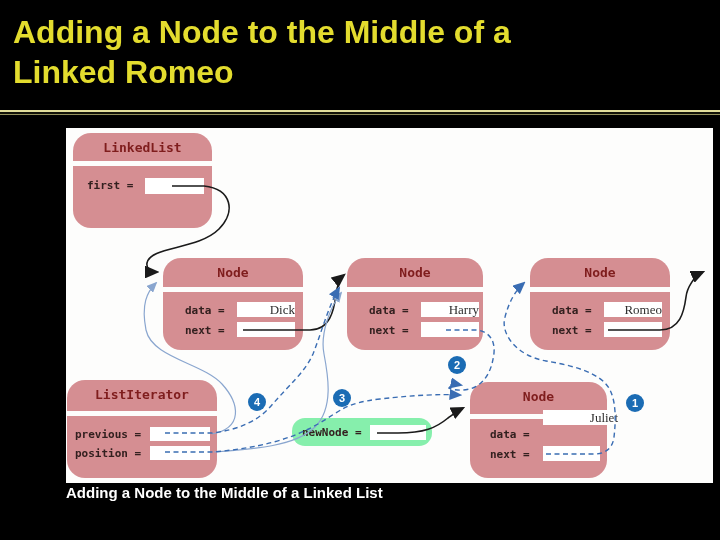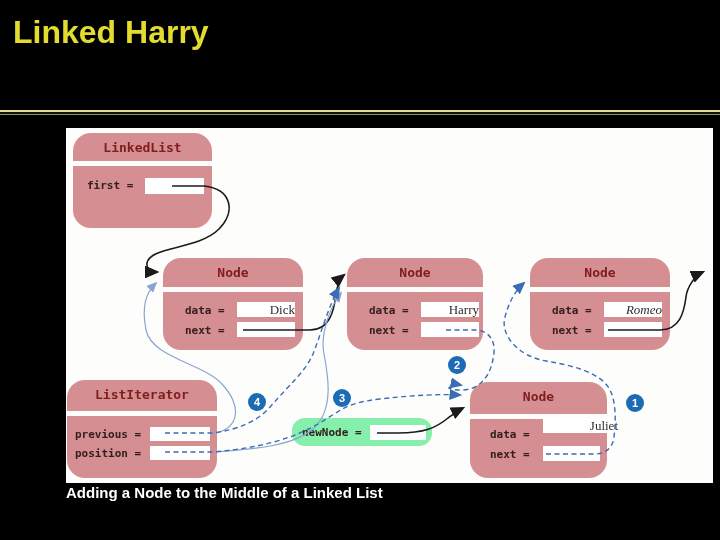--- a/index.html
+++ b/index.html
@@ -27,21 +27,22 @@
   .overlay{position:absolute;left:0;top:0;width:720px;height:540px;z-index:4;pointer-events:none;}
   .caption{position:absolute;left:66px;top:484px;color:#ffffff;font-weight:bold;
            font-size:15px;line-height:18px;font-family:"Liberation Sans",sans-serif;}
 </style>
 </head>
 <body>
 
 <div id="slide">
 
   <div class="slide-title">
-    <div>Linked Harry</div>
+    <div>Adding a Node to the Middle of a</div>
+    <div>Linked Romeo</div>
   </div>
   <div class="rule"></div>
 
   <div id="canvas">
 
     <div class="box" style="left:7px;top:5px;width:139px;height:95px;">
       <div class="box-title">LinkedList</div>
       <div class="gap" style="top:28px;"></div>
       <div class="lbl" style="left:14px;top:46px;">first =</div>
       <div class="fld" style="left:72px;top:45px;width:59px;height:16px;"></div>
@@ -66,21 +67,21 @@
         <div class="val">Harry</div>
       </div>
       <div class="lbl" style="left:22px;top:66px;">next =</div>
       <div class="fld" style="left:74px;top:64px;width:58px;height:15px;"></div>
     </div>
 
     <div class="box" style="left:464px;top:130px;width:140px;height:92px;">
       <div class="box-title">Node</div>
       <div class="gap" style="top:29px;"></div>
       <div class="lbl" style="left:22px;top:46px;">data =</div>
-      <div class="fld" style="left:74px;top:44px;width:58px;height:15px;font-style:italic;">
+      <div class="fld" style="left:74px;top:44px;width:58px;height:15px;">
         <div class="val">Romeo</div>
       </div>
       <div class="lbl" style="left:22px;top:66px;">next =</div>
       <div class="fld" style="left:74px;top:64px;width:58px;height:15px;"></div>
     </div>
 
     <div class="box" style="left:1px;top:252px;width:150px;height:98px;">
       <div class="box-title">ListIterator</div>
       <div class="gap" style="top:31px;"></div>
       <div class="lbl" style="left:8px;top:48px;">previous =</div>
@@ -91,21 +92,21 @@
 
     <div class="newnode" style="left:226px;top:290px;width:140px;height:28px;">
       <div class="lbl" style="left:10px;top:8px;">newNode =</div>
       <div class="fld" style="left:78px;top:7px;width:56px;height:15px;"></div>
     </div>
 
     <div class="box" style="left:404px;top:254px;width:137px;height:96px;">
       <div class="box-title">Node</div>
       <div class="gap" style="top:32px;"></div>
       <div class="lbl" style="left:20px;top:46px;">data =</div>
-      <div class="fld" style="left:73px;top:36px;width:75px;height:15px;">
+      <div class="fld" style="left:73px;top:28px;width:75px;height:15px;">
         <div class="val">Juliet</div>
       </div>
       <div class="lbl" style="left:20px;top:66px;">next =</div>
       <div class="fld" style="left:73px;top:64px;width:57px;height:15px;"></div>
     </div>
   </div>
 
   <svg class="overlay" viewBox="0 0 720 540">
     <defs>
       <marker id="ab" markerWidth="9" markerHeight="8" refX="7.5" refY="4" orient="auto">

